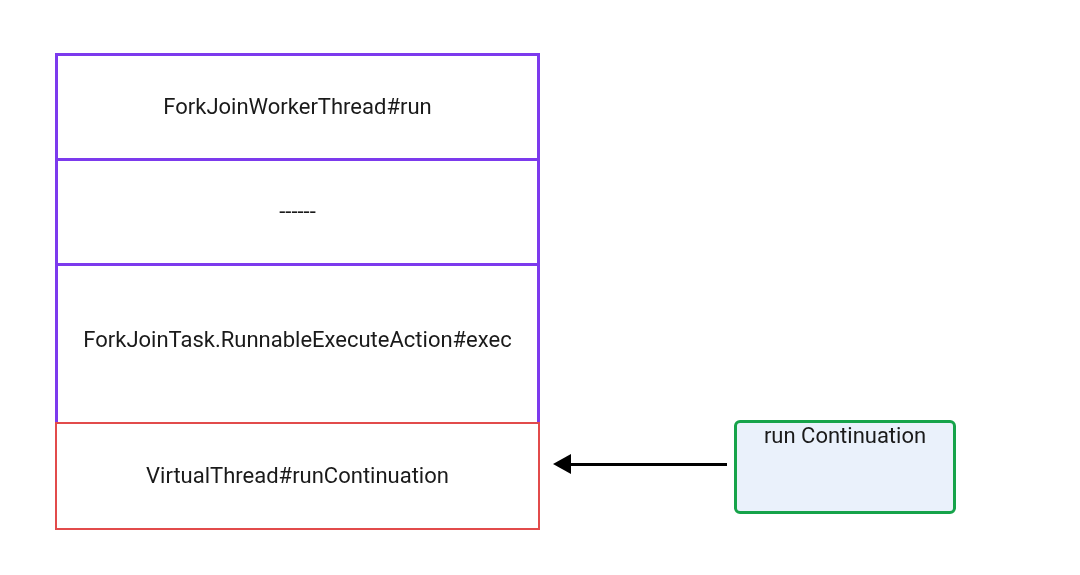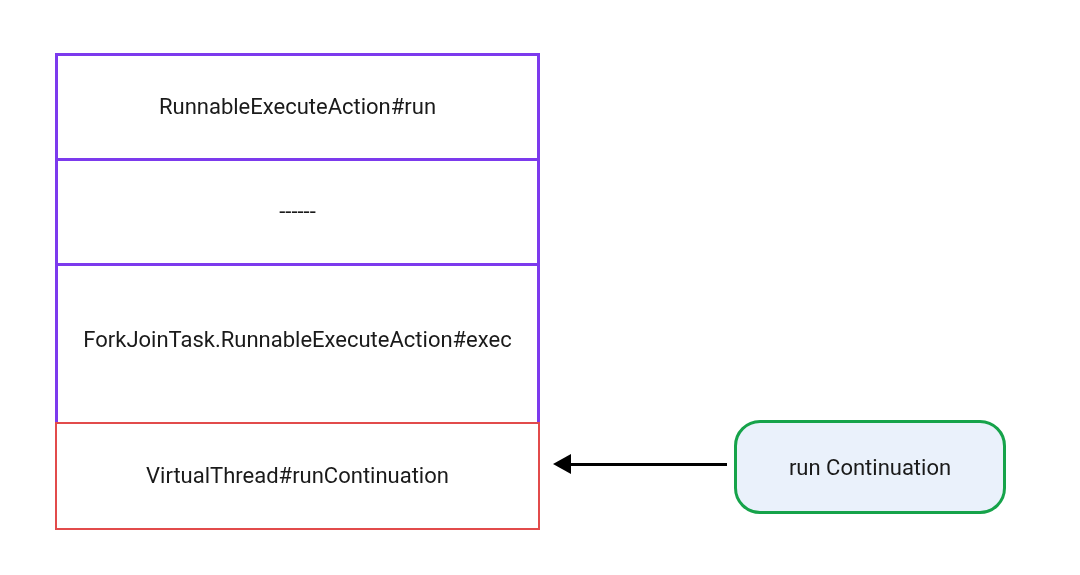--- a/index.html
+++ b/index.html
@@ -30,27 +30,26 @@
   .cell-bottom {
     height: 108px;
     border: 2px solid #e24b4b;
     margin: 8px -3px -3px -3px;
     width: calc(100% + 6px);
   }
   .side-box {
     position: absolute;
     left: 734px;
     top: 420px;
-    width: 272px;
+    width: 222px;
     height: 94px;
     border: 3px solid #16a34a;
     background: #eaf1fb;
-    border-radius: 26px;
+    border-radius: 6px;
     display: flex;
-    align-items: center;
     justify-content: center;
     font-size: 22px;
     color: #1a1a1a;
   }
   .arrow {
     position: absolute;
     left: 553px;
     top: 454px;
     width: 174px;
     height: 20px;
@@ -74,21 +73,21 @@
     border-right: 18px solid #000000;
   }
 </style>
 </head>
 <body>
 
 <div class="canvas">
 
   <div class="stack">
     <div class="stack-cell cell-top">
-      <span>RunnableExecuteAction#run</span>
+      <span>ForkJoinWorkerThread#run</span>
     </div>
     <div class="stack-cell cell-dash">
       <span>------</span>
     </div>
     <div class="stack-cell cell-exec">
       <span>ForkJoinTask.RunnableExecuteAction#exec</span>
     </div>
     <div class="stack-cell cell-bottom">
       <span>VirtualThread#runContinuation</span>
     </div>

